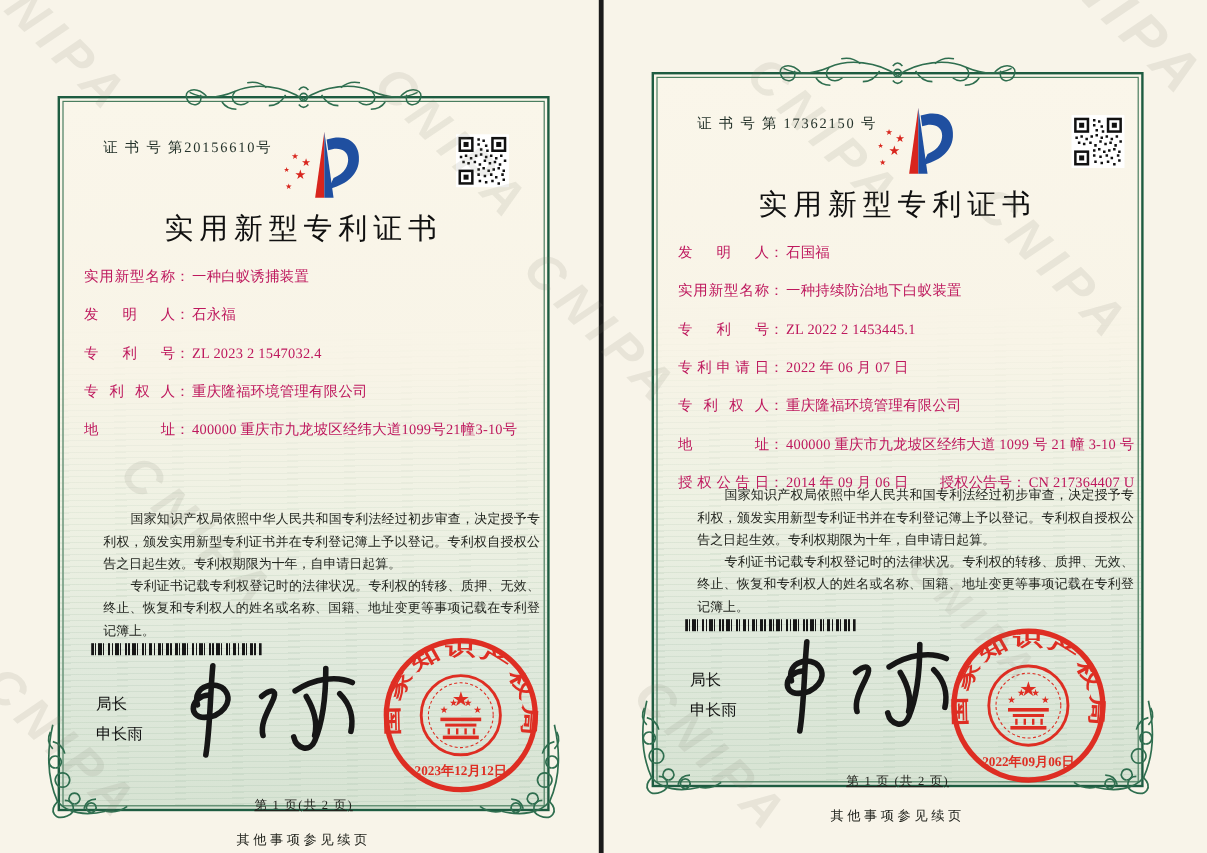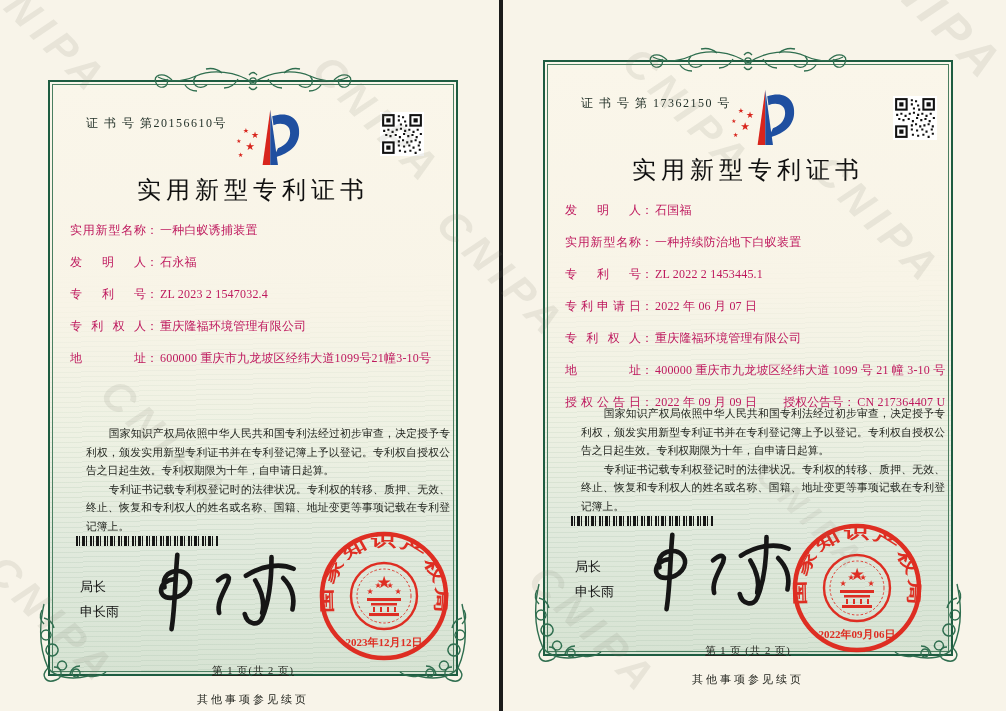--- a/index.html
+++ b/index.html
@@ -201,21 +201,21 @@
     <div class="frow">
       <span class="flabel">发明人</span><span class="colon">：</span><span class="fvalue">石永福</span>
     </div>
     <div class="frow">
       <span class="flabel">专利号</span><span class="colon">：</span><span class="fvalue">ZL 2023 2 1547032.4</span>
     </div>
     <div class="frow">
       <span class="flabel">专利权人</span><span class="colon">：</span><span class="fvalue">重庆隆福环境管理有限公司</span>
     </div>
     <div class="frow">
-      <span class="flabel">地址</span><span class="colon">：</span><span class="fvalue">600000 重庆市九龙坡区经纬大道1099号21幢3-10号</span>
+      <span class="flabel">地址</span><span class="colon">：</span><span class="fvalue">400000 重庆市九龙坡区经纬大道1099号21幢3-10号</span>
     </div>
   </div>
 
   <div class="paras">
     <p>国家知识产权局依照中华人民共和国专利法经过初步审查，决定授予专利权，颁发实用新型专利证书并在专利登记簿上予以登记。专利权自授权公告之日起生效。专利权期限为十年，自申请日起算。</p>
     <p>专利证书记载专利权登记时的法律状况。专利权的转移、质押、无效、终止、恢复和专利权人的姓名或名称、国籍、地址变更等事项记载在专利登记簿上。</p>
   </div>
 
   <div class="barcode"></div>
   <div class="director">
@@ -276,21 +276,21 @@
     <div class="frow">
       <span class="flabel">专利申请日</span><span class="colon">：</span><span class="fvalue">2022 年 06 月 07 日</span>
     </div>
     <div class="frow">
       <span class="flabel">专利权人</span><span class="colon">：</span><span class="fvalue">重庆隆福环境管理有限公司</span>
     </div>
     <div class="frow">
       <span class="flabel">地址</span><span class="colon">：</span><span class="fvalue">400000 重庆市九龙坡区经纬大道 1099 号 21 幢 3-10 号</span>
     </div>
     <div class="frow">
-      <span class="flabel">授权公告日</span><span class="colon">：</span><span class="fvalue">2022 年 09 月 09 日</span><span class="grant-gap"></span><span>授权公告号</span><span class="colon">：</span><span class="fvalue">CN 217364407 U</span>
+      <span class="flabel">授权公告日</span><span class="colon">：</span><span class="fvalue">2014 年 09 月 06 日</span><span class="grant-gap"></span><span>授权公告号</span><span class="colon">：</span><span class="fvalue">CN 217364407 U</span>
     </div>
   </div>
 
   <div class="paras">
     <p>国家知识产权局依照中华人民共和国专利法经过初步审查，决定授予专利权，颁发实用新型专利证书并在专利登记簿上予以登记。专利权自授权公告之日起生效。专利权期限为十年，自申请日起算。</p>
     <p>专利证书记载专利权登记时的法律状况。专利权的转移、质押、无效、终止、恢复和专利权人的姓名或名称、国籍、地址变更等事项记载在专利登记簿上。</p>
   </div>
 
   <div class="barcode"></div>
   <div class="director">

